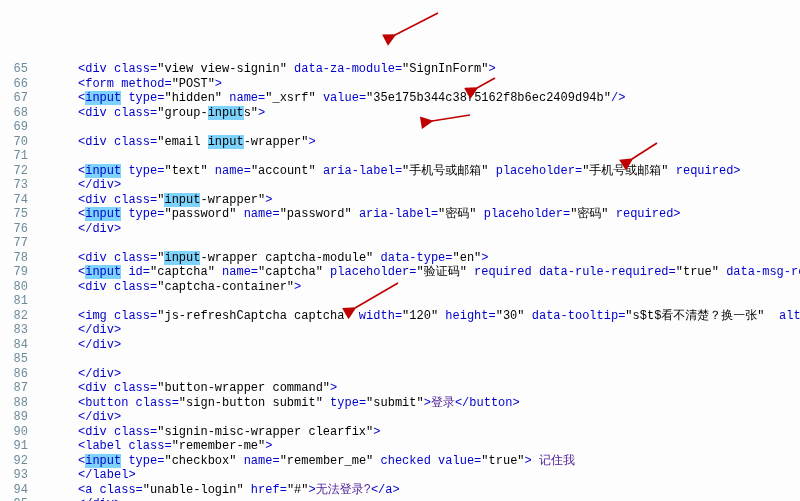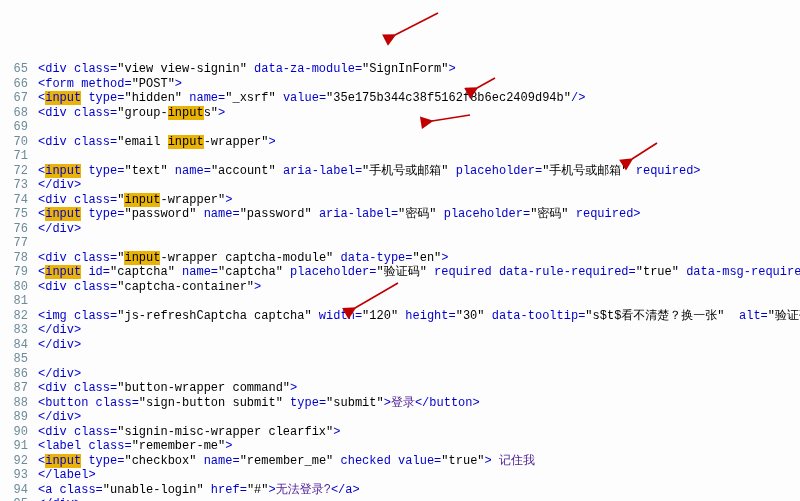--- a/index.html
+++ b/index.html
@@ -15,37 +15,38 @@
     height: 501px;
     overflow: hidden;
   }
   .code-container {
     position: relative;
     padding-top: 4px;
   }
   .line {
     display: flex;
     align-items: flex-end;
+    gap: 40px;
   }
   .gutter {
     width: 28px;
     text-align: right;
     color: #6c8b9a;
     padding-right: 10px;
     user-select: none;
     flex-shrink: 0;
   }
   .code {
     color: #0000cc;
   }
   .br { color: #0000cc; }
   .tag { color: #0000cc; }
   .val { color: #000; }
   .txt { color: #4c1d95; }
-  .hl { background: #eab308; }
+  .hl { background: #7dd3fc; }
   .annotations {
     position: absolute;
     top: 0; left: 0;
     width: 800px; height: 501px;
     pointer-events: none;
     z-index: 10;
   }
 </style>
 </head>
 <body>

